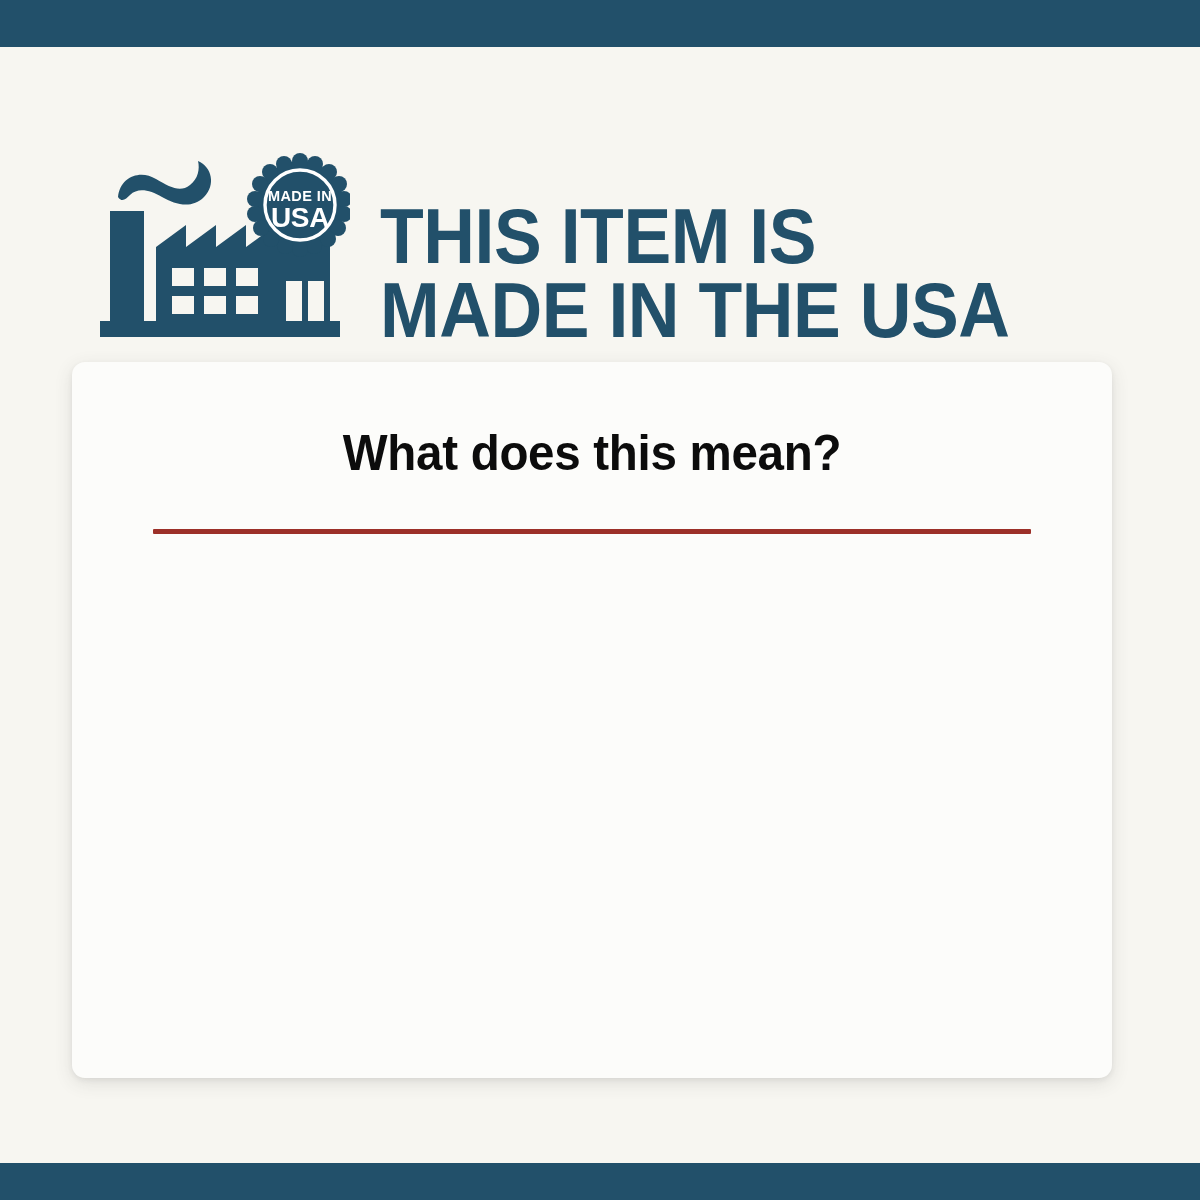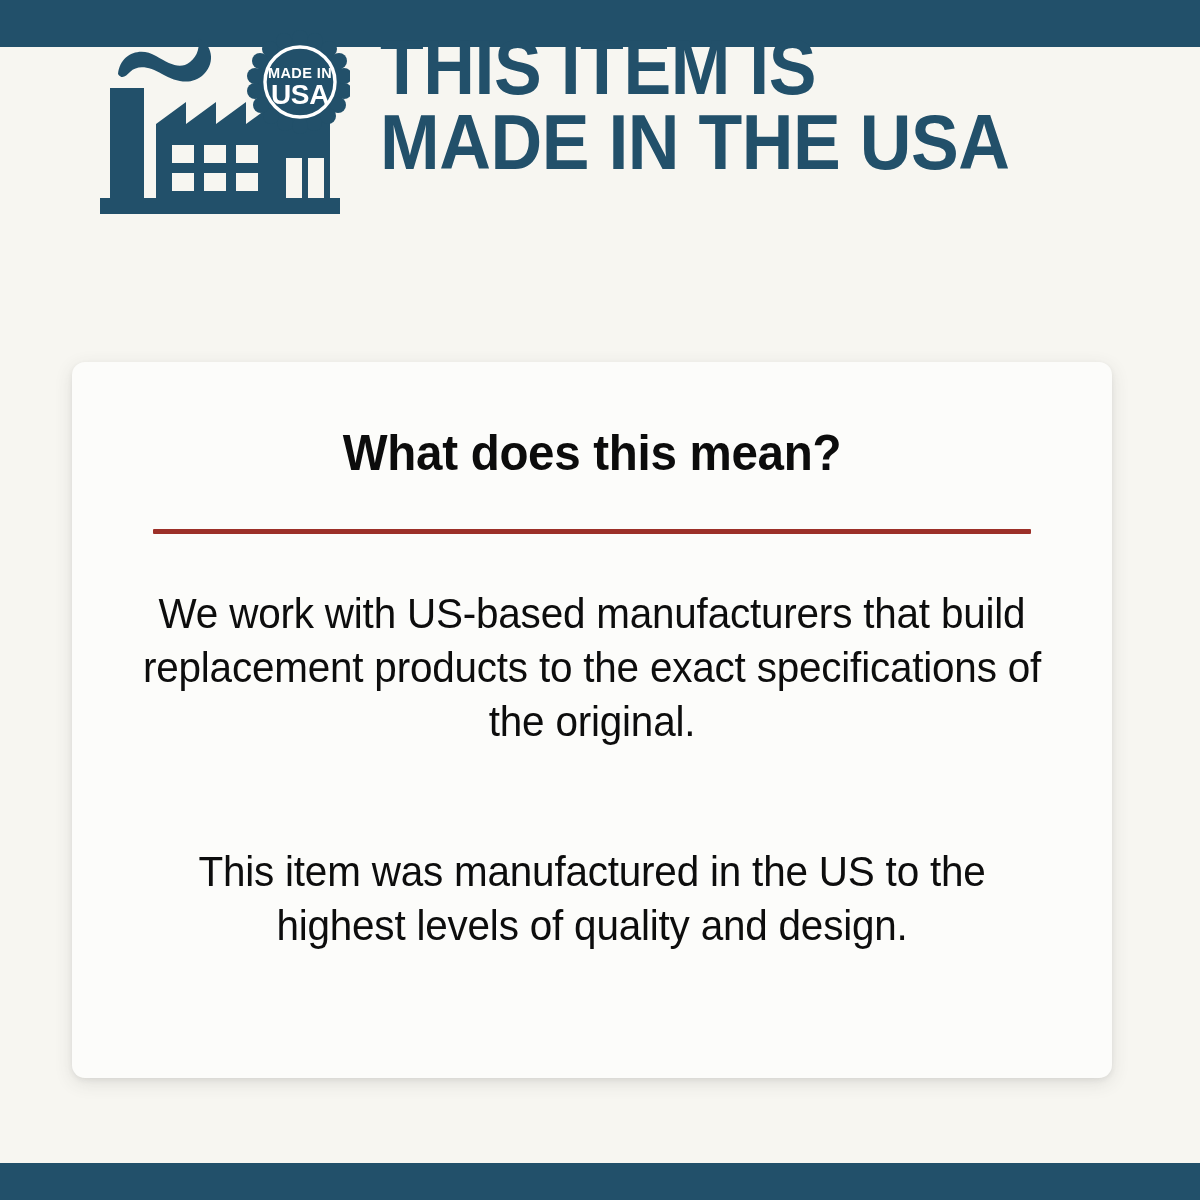--- a/index.html
+++ b/index.html
@@ -21,24 +21,24 @@
   .bar {
     position:absolute; left:0; width:1200px;
     background:#22506a;
   }
   .bar-top    { top:0;  height:47px; }
   .bar-bottom { top:1163px; height:37px; }
 
   
   #header {
     position:absolute;
-    left:0; top:30px;
+    left:0; top:53px;
     width:1200px; height:295px;
     display:flex;
-    align-items:flex-start;
+    align-items:flex-end;
   }
 
   #logo-mark {
     width:250px; height:195px;
     margin-left:100px;
     flex:0 0 auto;
     position:relative;
   }
   #logo-mark svg { display:block; width:100%; height:100%; }
 
@@ -182,22 +182,18 @@
     </div>
 
   </div>
 
   <div id="card">
 
     <div id="card-heading">What does this mean?</div>
 
     <div id="card-divider"></div>
 
-    <div id="card-body">
-      <p class="body-para">We work with US-based manufacturers that build replacement products to the exact specifications of the original.</p>
-      <p class="body-para">This item was manufactured in the US to the highest levels of quality and design.</p>
-    </div>
 
   </div>
 
   <div class="bar bar-bottom"></div>
 
 </div>
 
 </body></html>

